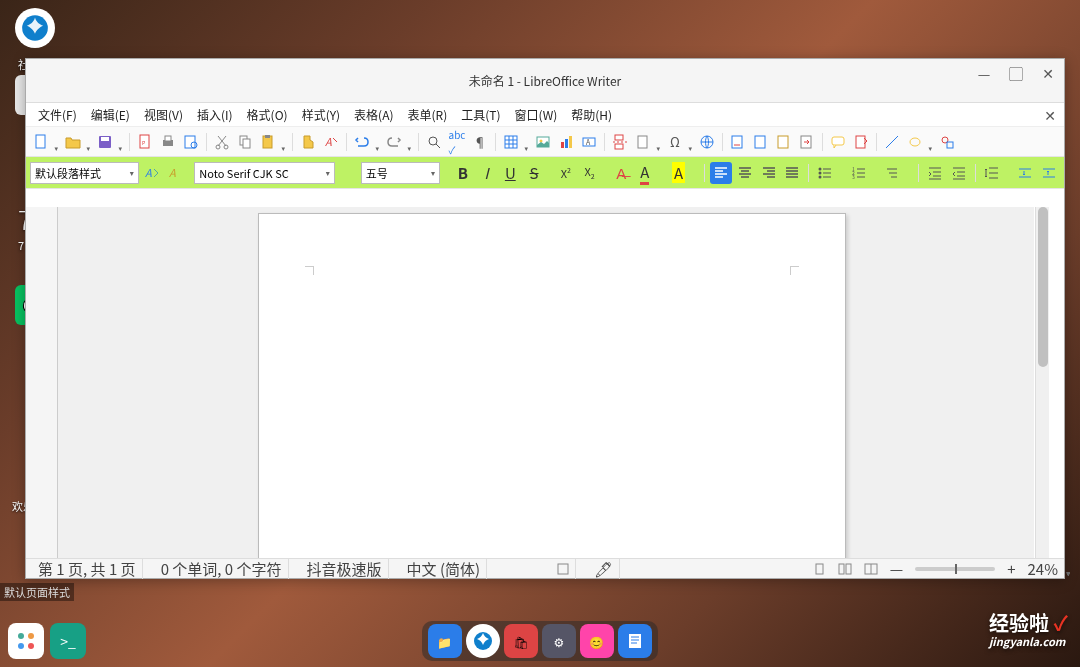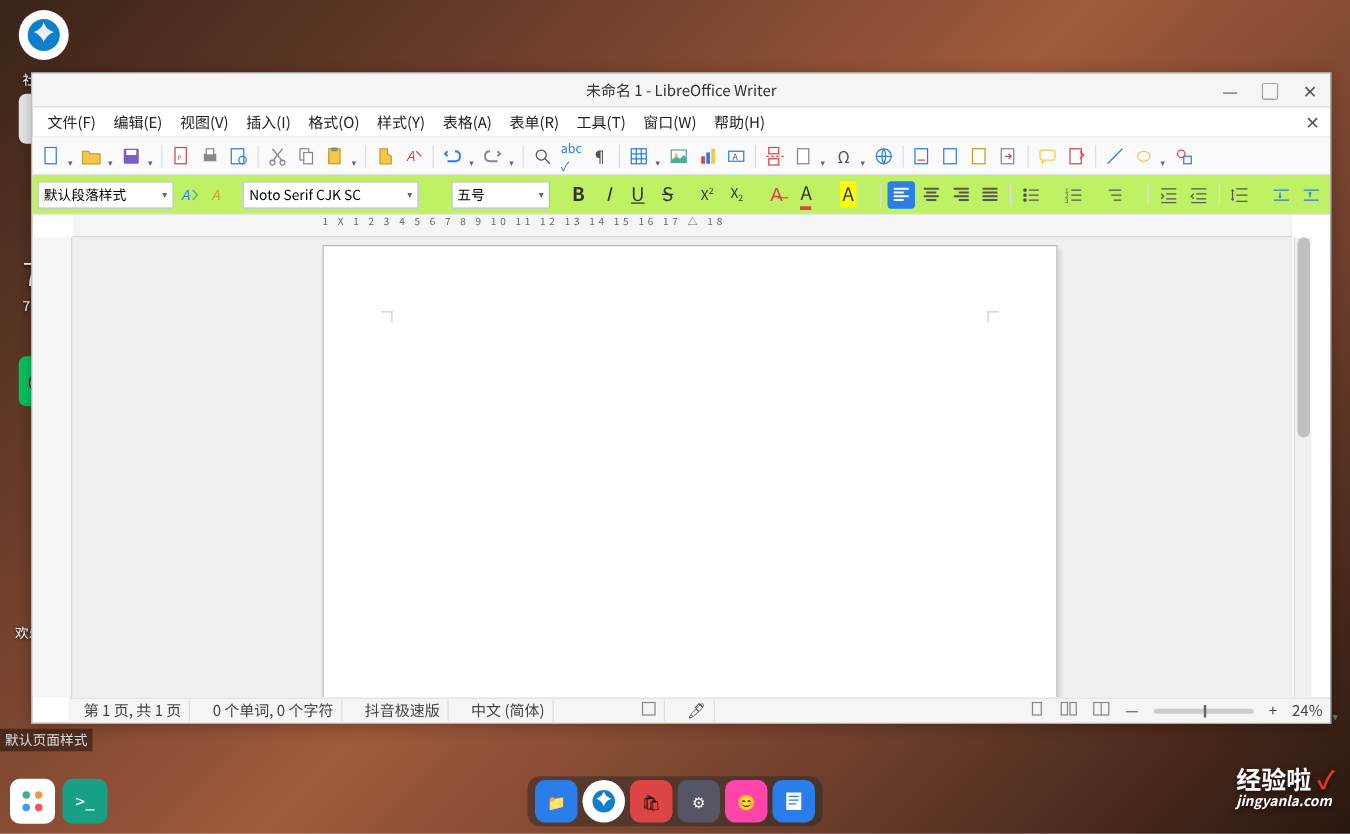--- a/index.html
+++ b/index.html
@@ -9,21 +9,21 @@
 .desktop-icon { position:absolute; width:40px; height:40px; display:flex; align-items:center; justify-content:center; border-radius:8px; }
 .deepin-logo { top:8px; left:15px; background:#fff; border-radius:50%; }
 .deepin-logo svg { width:28px; height:28px; }
 .di1 { top:75px; left:15px; background:#e8e8e8; border-radius:6px; color:#333; font-size:10px; }
 .di3 { top:285px; left:15px; background:#07c160; border-radius:6px; }
 .di5 { top:470px; left:15px; }
 .dtxt { position:absolute; color:#fff; font-size:11px; text-shadow:0 1px 2px rgba(0,0,0,.8); }
 
 
 .window { position:absolute; left:25px; top:58px; width:1040px; height:521px; background:#fff; border:1px solid #aaa; box-shadow:0 2px 12px rgba(0,0,0,.3); display:flex; flex-direction:column; }
-.titlebar { height:27px; background:#f5f5f5; display:flex; align-items:center; justify-content:center; position:relative; border-bottom:1px solid #ddd; font-size:12px; color:#333; }
+.titlebar { height:44px; background:#f5f5f5; display:flex; align-items:center; justify-content:center; position:relative; border-bottom:1px solid #ddd; font-size:12px; color:#333; }
 .winbtns { position:absolute; right:6px; top:0; height:28px; display:flex; align-items:center; gap:12px; }
 .winbtn { width:20px; height:20px; display:flex; align-items:center; justify-content:center; color:#555; font-size:14px; cursor:pointer; }
 
 .menubar { height:24px; display:flex; align-items:center; padding:0 6px; gap:2px; position:relative; border-bottom:1px solid #eee; }
 .menuitem { padding:2px 6px; font-size:12px; color:#222; cursor:pointer; }
 .menuclose { position:absolute; right:8px; font-size:14px; color:#555; cursor:pointer; }
 
 .toolbar { height:30px; display:flex; align-items:center; padding:0 4px; gap:1px; border-bottom:1px solid #e5e5e5; background:#fafafa; overflow:hidden; }
 .tbtn { width:22px; height:22px; display:flex; align-items:center; justify-content:center; border-radius:3px; cursor:pointer; position:relative; }
 .tbtn svg { width:16px; height:16px; }
@@ -43,21 +43,21 @@
 .ruler-h { position:absolute; top:0; left:32px; right:30px; height:18px; background:#f5f5f5; border-bottom:1px solid #ccc; font-size:8px; color:#666; }
 .ruler-h .ticks { position:absolute; left:200px; top:0; height:100%; white-space:nowrap; letter-spacing:3px; }
 .ruler-v { position:absolute; top:18px; left:0; width:32px; bottom:0; background:#f5f5f5; border-right:1px solid #ccc; }
 .canvas { position:absolute; top:18px; left:32px; right:30px; bottom:0; background:#f0f0f0; overflow:hidden; }
 .page { position:absolute; left:200px; top:6px; width:588px; height:800px; background:#fff; border:1px solid #bbb; box-shadow:2px 2px 4px rgba(0,0,0,.15); }
 .page::before { content:""; position:absolute; left:46px; top:52px; width:8px; height:8px; border-left:1px solid #ccc; border-bottom:1px solid #ccc; transform:rotate(180deg); }
 .page::after { content:""; position:absolute; right:46px; top:52px; width:8px; height:8px; border-right:1px solid #ccc; border-bottom:1px solid #ccc; transform:rotate(180deg); }
 .vscroll { position:absolute; top:18px; right:15px; width:14px; bottom:0; background:#f0f0f0; border-left:1px solid #ddd; }
 .vscroll .thumb { position:absolute; top:0; left:2px; width:10px; height:160px; background:#c0c0c0; border-radius:5px; }
 
-.statusbar { height:20px; background:#f5f5f5; border-top:1px solid #ddd; display:flex; align-items:center; font-size:12px; color:#444; padding:0 6px; gap:12px;margin-left:29px; }
+.statusbar { height:20px; background:#f5f5f5; border-top:1px solid #ddd; display:flex; align-items:center; font-size:15px; color:#444; padding:0 6px; gap:12px; }
 .statusbar .sec { padding:0 6px; border-right:1px solid #ddd; }
 .statusbar .flex { flex:1; }
 .zoomslider { width:80px; height:4px; background:#ccc; position:relative; border-radius:2px; }
 .zoomslider::after { content:""; position:absolute; left:50%; top:-3px; width:2px; height:10px; background:#666; }
 
 .taskbar { position:absolute; bottom:6px; left:8px; height:40px; display:flex; align-items:center; gap:6px; }
 .taskbar .ticon { width:36px; height:36px; border-radius:8px; background:rgba(255,255,255,.15); display:flex; align-items:center; justify-content:center; }
 .taskbar-c { position:absolute; bottom:6px; left:50%; transform:translateX(-50%); height:40px; display:flex; align-items:center; gap:4px; background:rgba(40,40,40,.5); border-radius:10px; padding:2px 6px; }
 .taskbar-c .ticon { width:34px; height:34px; border-radius:8px; display:flex; align-items:center; justify-content:center; }
 
@@ -449,23 +449,20 @@
       </div>
     <div class="fbtn">
         <svg width="14" height="14">
           <path d="M1 3h12M1 11h12M6 9V5m-1 1l1-1 1 1" stroke="#2b7de9" fill="none"></path>
         </svg>
       </div>
   </div>
 
   <div class="workarea">
     <div class="ruler-v"></div>
-    <div class="ruler-h">
-      <div class="ticks"> 1    X    1    2    3    4    5    6    7    8    9    10   11   12   13   14   15   16   17   △   18</div>
-    </div>
     <div class="canvas">
       <div class="page"></div>
     </div>
     <div class="vscroll">
         <div class="thumb"></div>
       </div>
 
   </div>
 
   <div class="statusbar">

